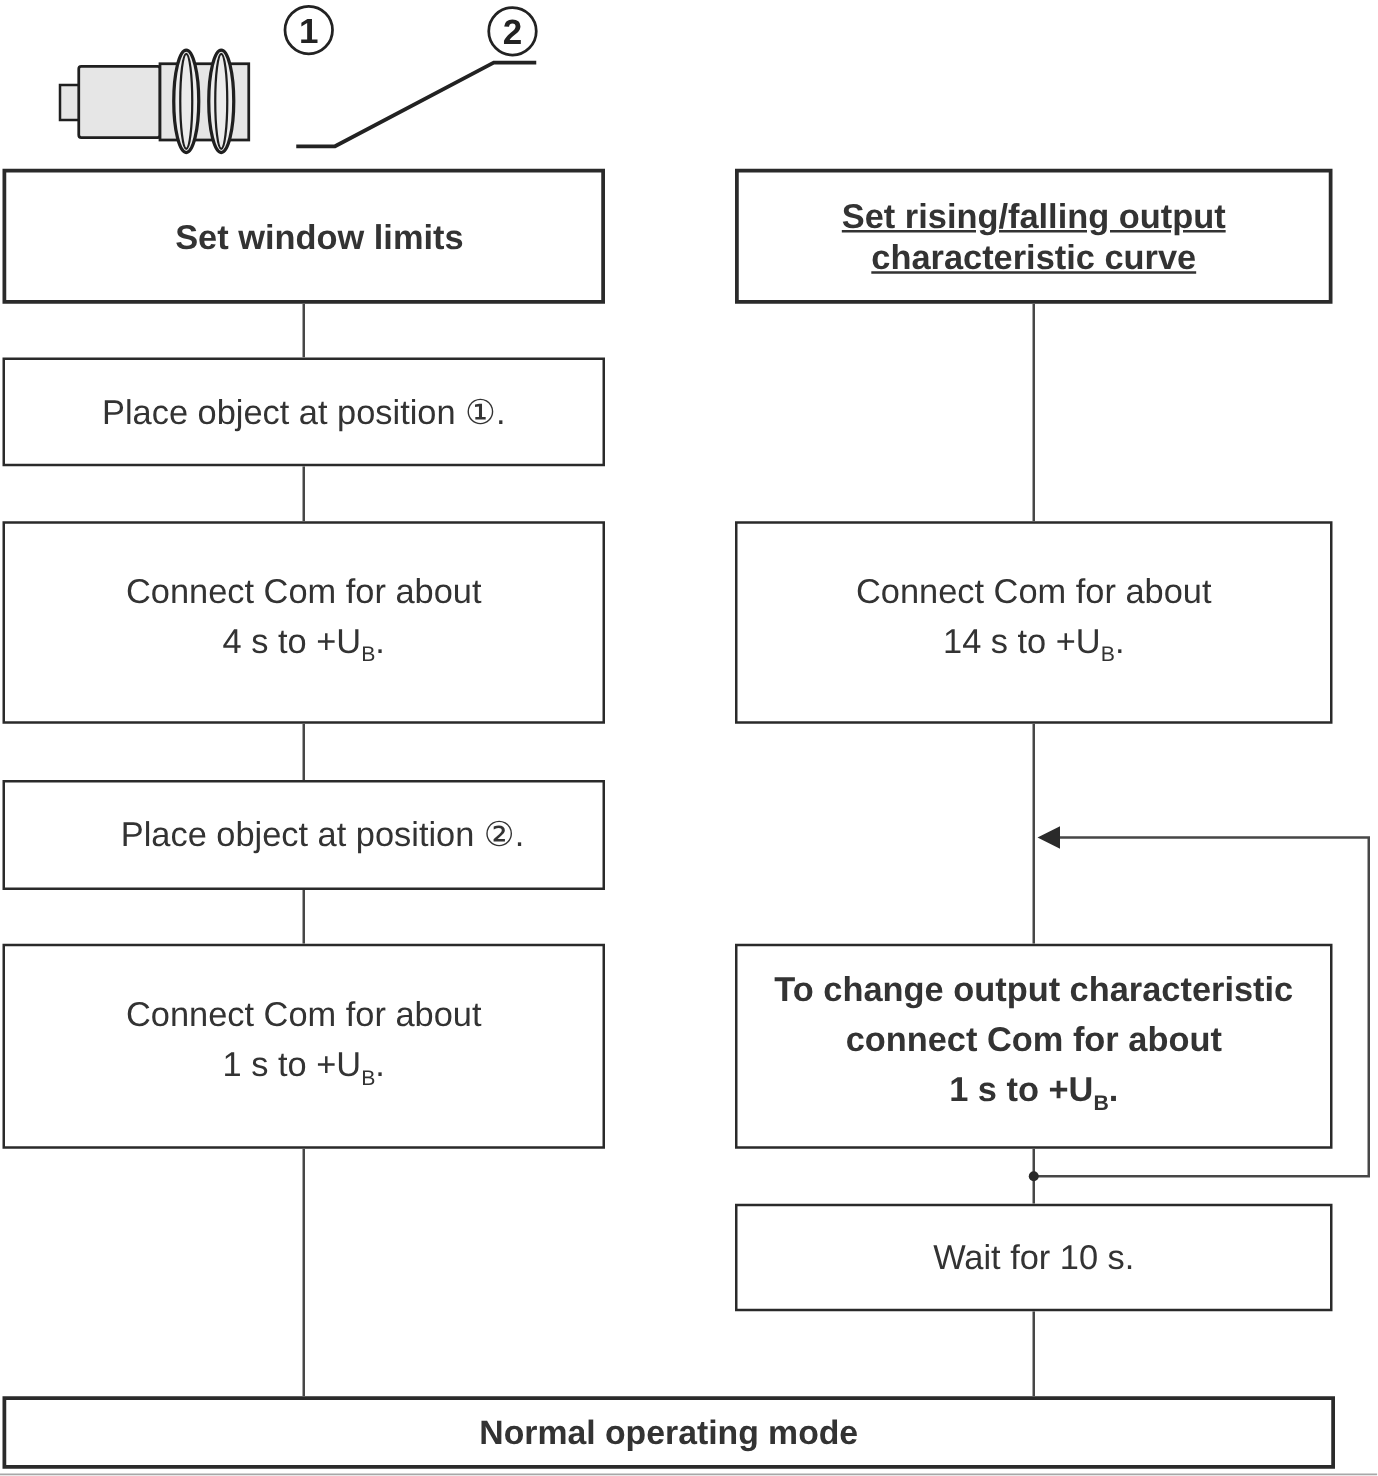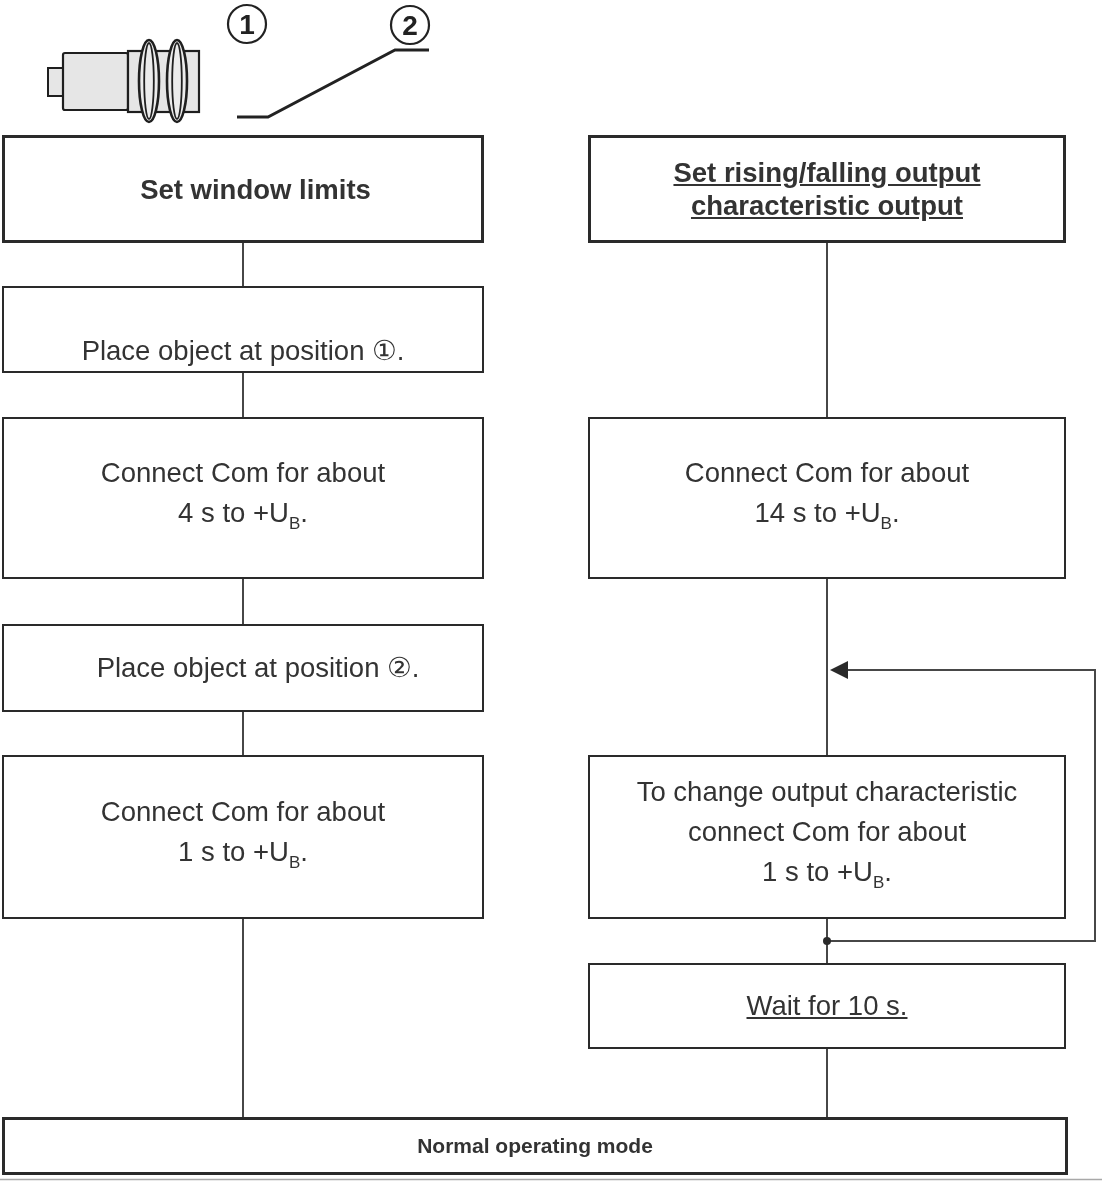--- a/index.html
+++ b/index.html
@@ -38,21 +38,21 @@
     z-index: 2;
   }
   .box.header {
     border-width: 3px;
     font-weight: 700;
     line-height: 33px;
   }
   .box.footer {
     border-width: 3px;
     font-weight: 700;
-    font-size: 21px;
+    font-size: 27px;
     line-height: 34px;
   }
   .bline { white-space: nowrap; }
   .sub {
     font-size: 17px;
     vertical-align: -7px;
   }
 </style>
 </head>
 <body>
@@ -105,55 +105,55 @@
       <circle cx="827" cy="941" r="4" fill="#2a2a2a"></circle>
     </g>
 
     <line x1="0" y1="1179.5" x2="1102" y2="1179.5" stroke="#a8a8a8" stroke-width="1.5"></line>
   </svg>
 
   <div class="box header" style="left:2px; top:135px; width:482px; height:108px;padding-left:25px;">
     <div class="bline">Set window limits</div>
   </div>
 
-  <div class="box" style="left:2px; top:286px; width:482px; height:87px;justify-content:flex-end;">
+  <div class="box" style="left:2px; top:286px; width:482px; height:87px;">
     <div class="bline">Place object at position ①.</div>
   </div>
 
   <div class="box" style="left:2px; top:417px; width:482px; height:162px;">
     <div class="bline">Connect Com for about</div>
     <div class="bline"><span>4 s to +U</span><span class="sub">B</span><span>.</span></div>
   </div>
 
   <div class="box" style="left:2px; top:624px; width:482px; height:88px;padding-left:30px;">
     <div class="bline">Place object at position ②.</div>
   </div>
 
   <div class="box" style="left:2px; top:755px; width:482px; height:164px;">
     <div class="bline">Connect Com for about</div>
     <div class="bline"><span>1 s to +U</span><span class="sub">B</span><span>.</span></div>
   </div>
 
   <div class="box header" style="left:588px; top:135px; width:478px; height:108px;text-decoration:underline;">
     <div class="bline">Set rising/falling output</div>
-    <div class="bline">characteristic output</div>
+    <div class="bline">characteristic curve</div>
   </div>
 
   <div class="box" style="left:588px; top:417px; width:478px; height:162px;">
     <div class="bline">Connect Com for about</div>
     <div class="bline"><span>14 s to +U</span><span class="sub">B</span><span>.</span></div>
   </div>
 
-  <div class="box" style="left:588px; top:755px; width:478px; height:164px;">
+  <div class="box" style="left:588px; top:755px; width:478px; height:164px;font-weight:bold;">
     <div class="bline">To change output characteristic</div>
     <div class="bline">connect Com for about</div>
     <div class="bline"><span>1 s to +U</span><span class="sub">B</span><span>.</span></div>
   </div>
 
-  <div class="box" style="left:588px; top:963px; width:478px; height:86px;text-decoration:underline;">
+  <div class="box" style="left:588px; top:963px; width:478px; height:86px;">
     <div class="bline">Wait for 10 s.</div>
   </div>
 
   <div class="box footer" style="left:2px; top:1117px; width:1066px; height:58px;">
     <div class="bline">Normal operating mode</div>
   </div>
 
 </div>
 
 </body></html>

